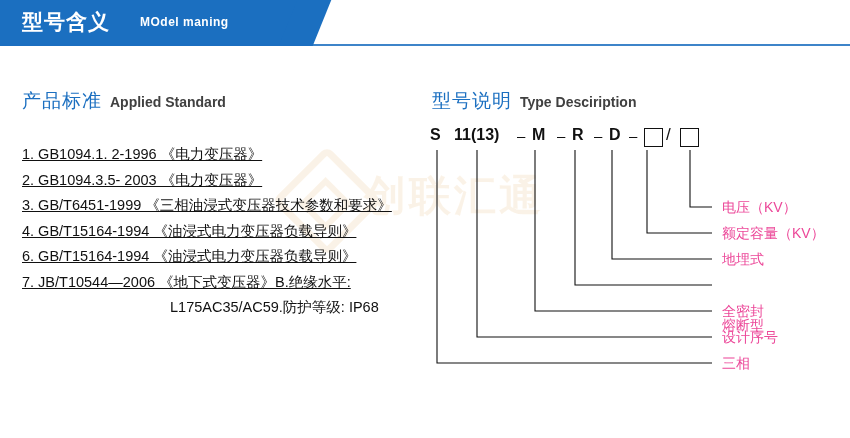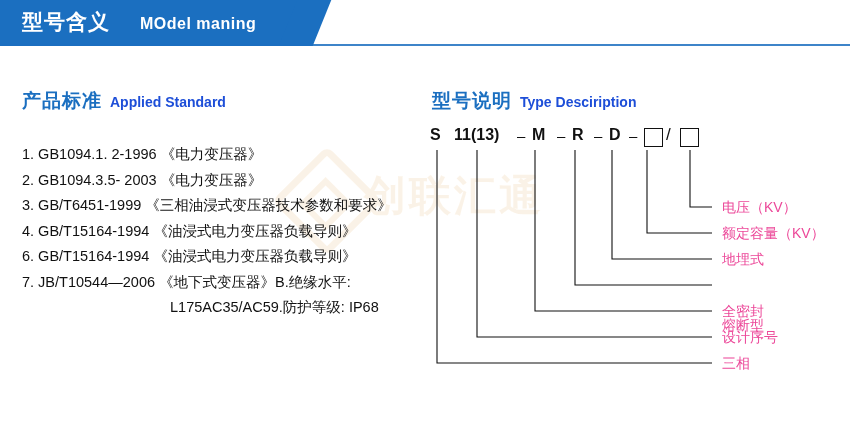--- a/index.html
+++ b/index.html
@@ -42,21 +42,21 @@
     left: 22px; top: 8px;
     color: #ffffff;
     font-size: 21px;
     font-weight: bold;
     letter-spacing: 1px;
   }
   #header-subtitle {
     position: absolute;
     left: 140px; top: 15px;
     color: #ffffff;
-    font-size: 16px;
+    font-size: 12px;
     font-weight: bold;
     letter-spacing: 0.5px;
   }
   #header-rule {
     position: absolute;
     left: 0; top: 44px;
     width: 850px;
     height: 2px;
     background: #1b6fc0;
     opacity: 0.85;
@@ -105,45 +105,46 @@
     white-space: nowrap;
   }
 
   
   .section-heading {
     position: absolute;
     white-space: nowrap;
   }
   .section-heading .cn {
     font-size: 19px;
-    font-weight: bold;
+    font-weight: normal;
     color: #1b6fc0;
     letter-spacing: 1px;
   }
   .section-heading .en {
     font-size: 14px;
     font-weight: bold;
-    color: #1d4ed8;
+    color: #404040;
     margin-left: 8px;
   }
   #std-heading { left: 22px; top: 88px; }
   #type-heading { left: 432px; top: 88px; }
 
   
   #standards-list {
     position: absolute;
     left: 22px;
     top: 142px;
     width: 400px;
   }
   .std-item {
     font-size: 14.5px;
     color: #111111;
     line-height: 25.5px;
     white-space: nowrap;
+    text-decoration: underline;
   }
   .std-cont {
     font-size: 14.5px;
     color: #111111;
     line-height: 25.5px;
     white-space: nowrap;
     padding-left: 148px;
   }
 
   

